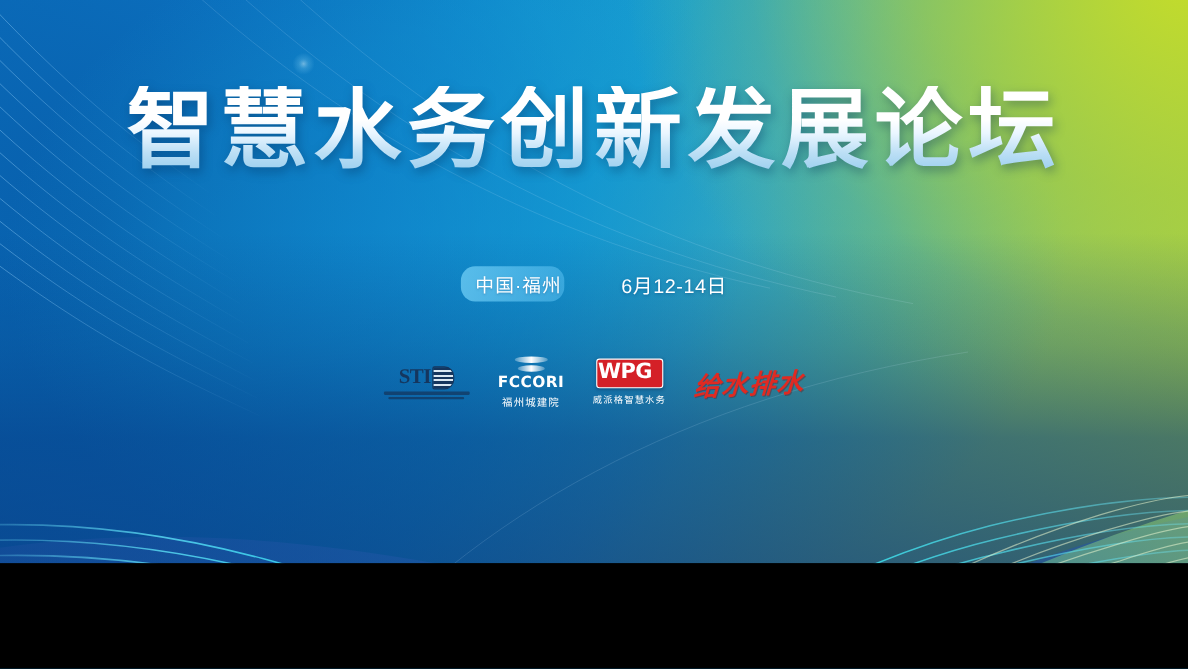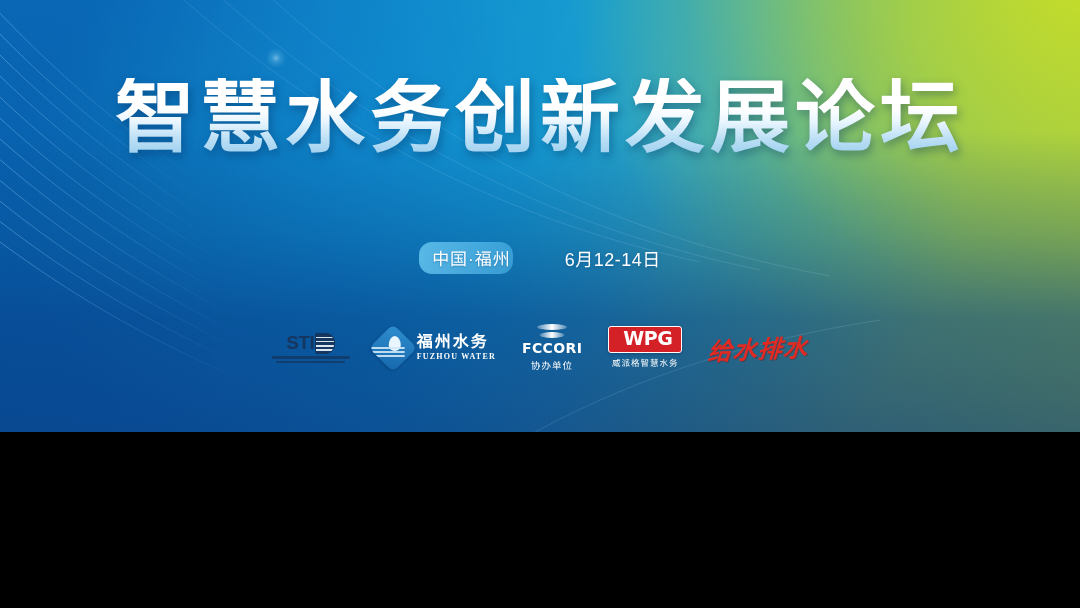--- a/index.html
+++ b/index.html
@@ -8,21 +8,21 @@
     padding: 0;
     background: #000;
   }
   body {
     font-family: "Liberation Sans", "DejaVu Sans", sans-serif;
   }
 
   .poster {
     position: relative;
     width: 1080px;
-    height: 432px;
+    height: 512px;
     overflow: hidden;
     background: #0a7ec4;
     user-select: none;
   }
 
   
   .bg-base {
     position: absolute;
     inset: 0;
     background: linear-gradient(118deg,
@@ -158,21 +158,21 @@
   }
   .logo { display: flex; align-items: center; height: 50px; }
 
   
   .logo-stid { flex-direction: column; justify-content: center; gap: 2px; }
   .stid-mark {
     display: flex; align-items: center; gap: 1px;
   }
   .stid-letters {
     font-size: 19px; font-weight: 700; letter-spacing: -0.5px;
-    color: #15365e; font-family: Liberation Sans, sans-serif;
+    color: #15365e; font-family: Liberation Serif, serif;
   }
   .stid-d {
     width: 20px; height: 21px;
     border-radius: 2px 9px 9px 2px;
     background: repeating-linear-gradient(to bottom,
         #15365e 0px, #15365e 2.6px, rgba(255,255,255,0.85) 2.6px, rgba(255,255,255,0.85) 4.2px);
     border: 1.6px solid #15365e;
     box-sizing: border-box;
   }
   .stid-sub {
@@ -237,21 +237,21 @@
     font-family: "DejaVu Sans", sans-serif;
   }
   .fc-cn { font-size: 9.5px; color: #ffffff; letter-spacing: 1px; }
 
   
   .logo-wpg { flex-direction: column; justify-content: center; gap: 3px; }
   .wpg-box {
     background: #d42027;
     border: 1.5px solid #ffffff;
     border-radius: 3px;
-    padding: 2px 9px 3px 14px;
+    padding: 2px 9px 3px 1px;
     box-shadow: 0 1px 3px rgba(0,20,60,0.3);
   }
   .wpg-letters {
     font-size: 19px; font-weight: 700; color: #ffffff;
     letter-spacing: -0.5px; line-height: 1;
     font-family: "DejaVu Sans", sans-serif;
   }
   .wpg-cn { font-size: 8.5px; color: #ffffff; letter-spacing: 1px; font-family: Liberation Mono, monospace; }
 
   
@@ -419,35 +419,28 @@
         <div class="stid-mark">
           <span class="stid-letters">STI</span>
           <span class="stid-d"></span>
         </div>
         <div class="stid-sub">
           <i></i>
           <i></i>
         </div>
       </div>
 
-      <div class="logo logo-fz">
-        <span class="fz-mark"></span>
-        <span class="fz-text">
-          <span class="fz-cn">福州水务</span>
-          <span class="fz-en">FUZHOU WATER</span>
-        </span>
-      </div>
 
       <div class="logo logo-fc">
         <span class="fc-mark">
           <span></span>
           <span></span>
         </span>
         <span class="fc-en">FCCORI</span>
-        <span class="fc-cn">协办单位</span>
+        <span class="fc-cn">福州城建院</span>
       </div>
 
       <div class="logo logo-wpg">
         <span class="wpg-box">
           <span class="wpg-letters">WPG</span>
         </span>
         <span class="wpg-cn">威派格智慧水务</span>
       </div>
 
       <div class="logo logo-js">

